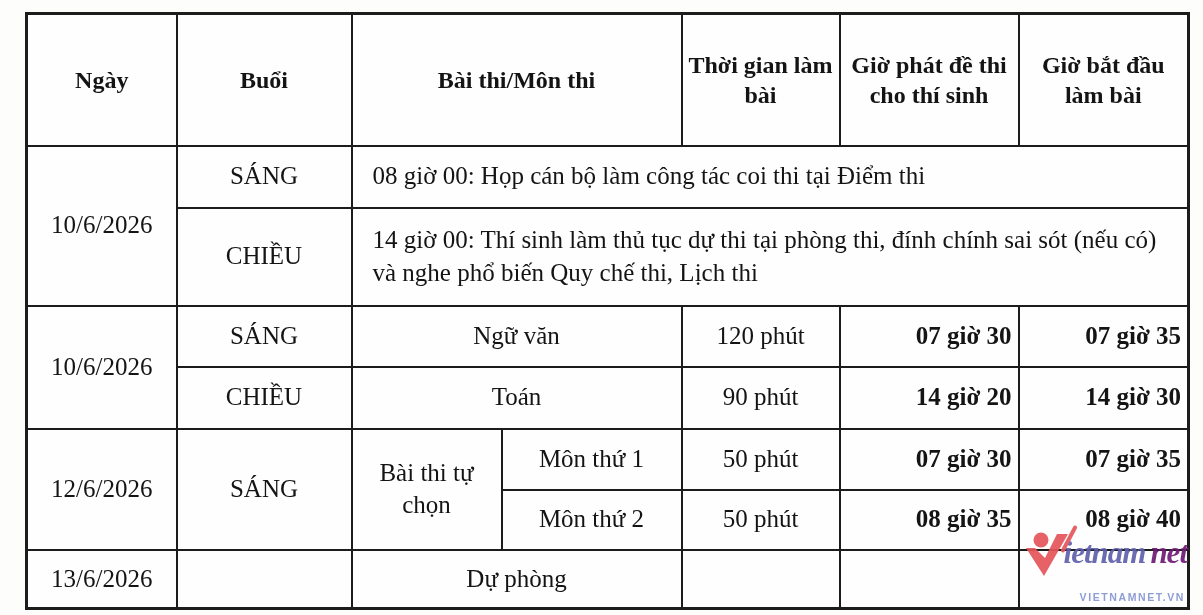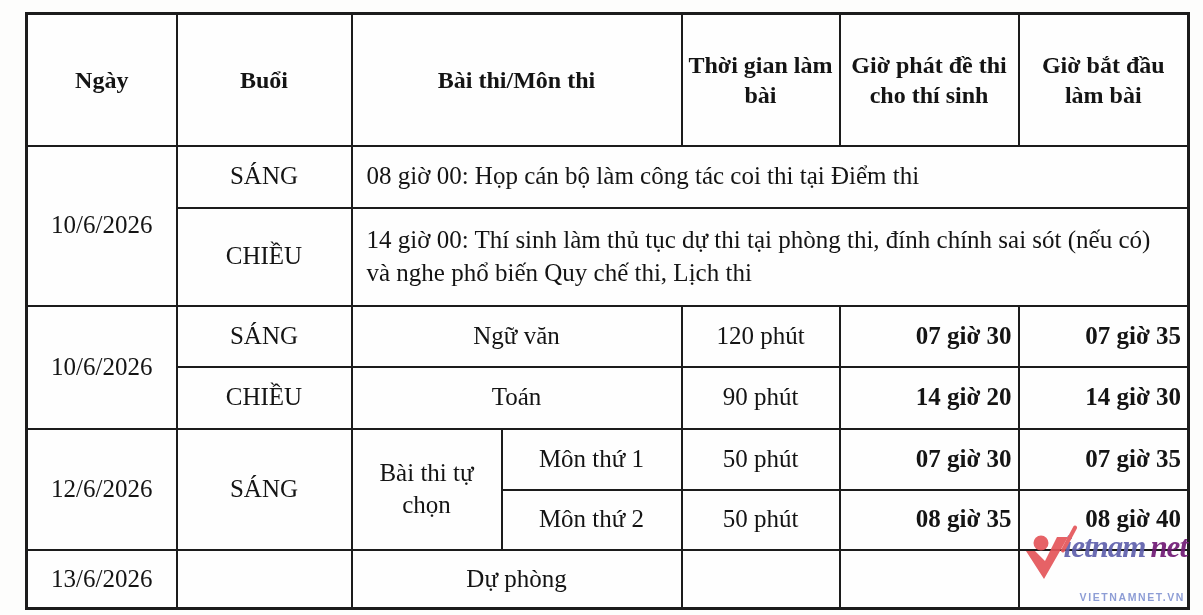--- a/index.html
+++ b/index.html
@@ -36,21 +36,21 @@
     font-size: 24px;
     font-weight: bold;
     line-height: 1.25;
   }
   .schedule td {
     font-size: 25px;
     line-height: 1.3;
   }
   td.note {
     text-align: left;
-    padding-left: 14px;
+    padding-left: 20px;
     padding-right: 10px;
     font-family: Liberation Serif, serif;
   }
   td.bold { font-weight: bold; text-align: right; }
   
   tr.r-header { height: 132px; }
   tr.r1 { height: 62px; }
   tr.r2 { height: 98px; }
   tr.r3 { height: 61px; }
   tr.r4 { height: 62px; }
@@ -62,21 +62,21 @@
   .watermark {
     position: absolute;
     right: 16px; bottom: 12px;
     width: 172px;
     opacity: 0.92;
     pointer-events: none;
   }
   .wm-row {
     position: relative;
     display: flex;
-    align-items: flex-start;
+    align-items: center;
     justify-content: flex-end;
     height: 42px;
   }
   .wm-mark { flex: 0 0 auto; margin-right: -6px; position: relative; top: 4px; }
   .wm-brand1 {
     font-family: "Liberation Serif", serif;
     font-weight: bold;
     font-style: italic;
     font-size: 31px;
     letter-spacing: -1px;

